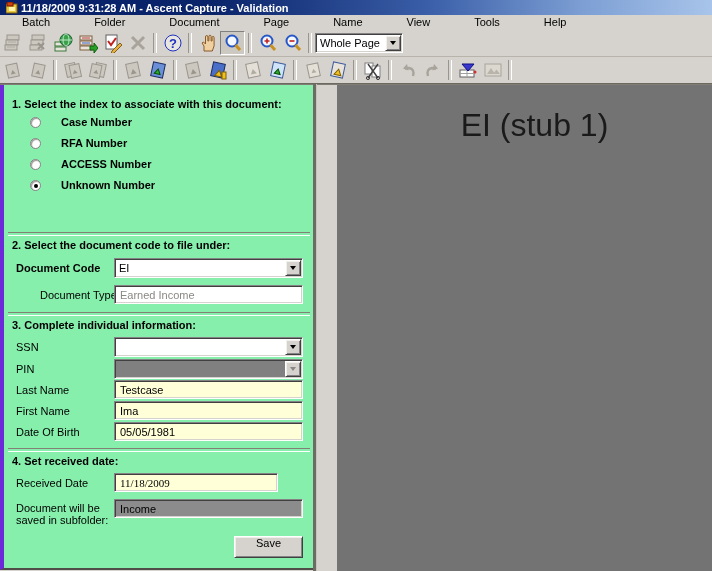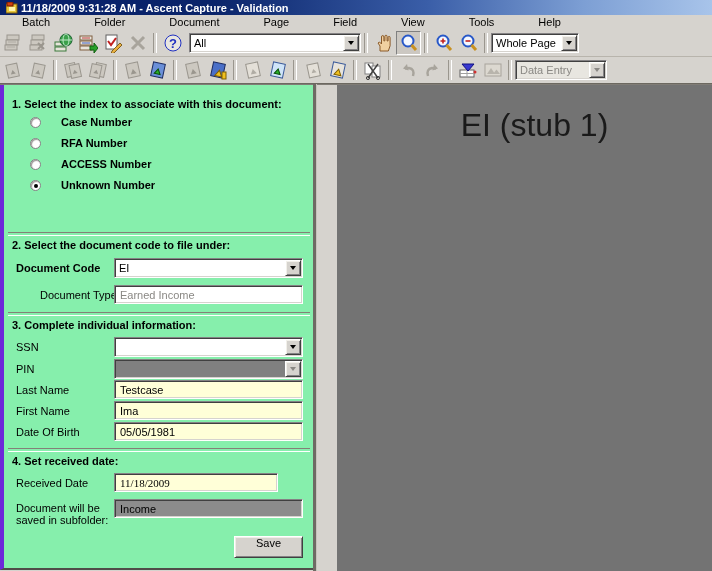--- a/index.html
+++ b/index.html
@@ -101,21 +101,21 @@
     <rect x="3" y="5" width="6" height="4" fill="#fff4b0"></rect>
   </svg>
   <span class="ttext">11/18/2009 9:31:28 AM - Ascent Capture - Validation</span>
 </div>
 
 <div class="menubar">
   <span class="mitem">Batch</span>
   <span class="mitem">Folder</span>
   <span class="mitem">Document</span>
   <span class="mitem">Page</span>
-  <span class="mitem">Field</span>
+  <span class="mitem">Name</span>
   <span class="mitem">View</span>
   <span class="mitem">Tools</span>
   <span class="mitem">Help</span>
 </div>
 
 <div class="toolbar1">
   <div class="tbtn">
     <svg width="20" height="20" viewBox="0 0 20 20">
       <g stroke="#9a968e" fill="#ccc8c0">
           <rect x="4" y="2" width="12" height="5"></rect>
@@ -172,26 +172,20 @@
     <svg width="20" height="20" viewBox="0 0 20 20">
       <path d="M4 4 L16 16 M16 4 L4 16" stroke="#a8a49c" stroke-width="3"></path>
     </svg>
   </div>
   <div class="tsep"></div>
   <div class="tbtn">
     <svg width="20" height="20" viewBox="0 0 20 20">
       <circle cx="10" cy="10" r="8" fill="#e8e6e0" stroke="#2030c0"></circle>
       <text x="10" y="15" text-anchor="middle" font-size="13" font-weight="bold" fill="#2030c0" font-family="Liberation Sans,sans-serif">?</text>
     </svg>
-  </div>
-  <div class="combo" style="width:172px;margin-left:4px;">
-    <span class="cbtext">All</span>
-    <span class="cbbtn">
-        <span class="arrow-down"></span>
-      </span>
   </div>
   <div class="tsep"></div>
   <div class="tbtn">
     <svg width="20" height="20" viewBox="0 0 20 20">
       <path d="M6 18 v-5 l-2 -3 1.5 -1 2 2 v-7 q0 -1.5 1.2 -1.5 q1.2 0 1.2 1.5 v4 l1 -.2 v-4.3 q0 -1.3 1.1 -1.3 q1.1 0 1.1 1.4 v4.4 l1 -.1 v-3.3 q0 -1.2 1 -1.2 q1 0 1 1.3 v8.1 l-1.8 5.2 z" fill="#f0d0a0" stroke="#8a5a2a"></path>
     </svg>
   </div>
   <div class="tbtn pressed">
     <svg width="20" height="20" viewBox="0 0 20 20">
       <circle cx="9" cy="8" r="5.5" fill="#f4f8ff" stroke="#2858c8" stroke-width="2"></circle>
@@ -361,26 +355,20 @@
     </svg>
   </div>
   <div class="tbtn">
     <svg width="20" height="20" viewBox="0 0 20 20">
       <rect x="2" y="4" width="16" height="12" fill="#dcd8d0" stroke="#a8a49c"></rect>
       <path d="M4 14 l4 -6 4 6 z" fill="#b8b4ac"></path>
         <path d="M10 14 l3.5 -4.5 3.5 4.5 z" fill="#b8b4ac"></path>
     </svg>
   </div>
   <div class="tsep"></div>
-  <div class="combo disabled" style="width:92px;">
-    <span class="cbtext">Data Entry</span>
-    <span class="cbbtn">
-        <span class="arrow-down"></span>
-      </span>
-  </div>
 </div>
 
 <div class="content">
 
   <div class="panel">
 
     <div class="heading" style="top:13px;">1.  Select the index to associate with this document:</div>
     <div class="radiorow" style="top:31px;">
       <span class="radio"></span>
       <span class="radiolabel">Case Number</span>

